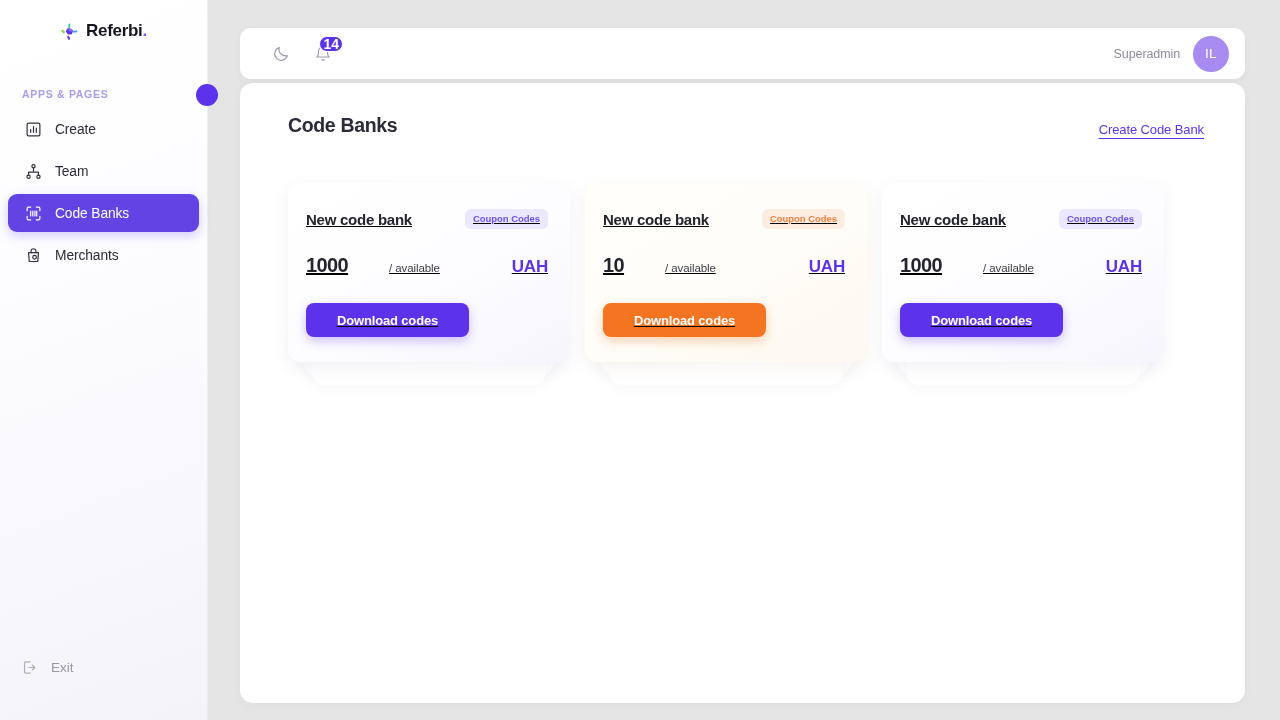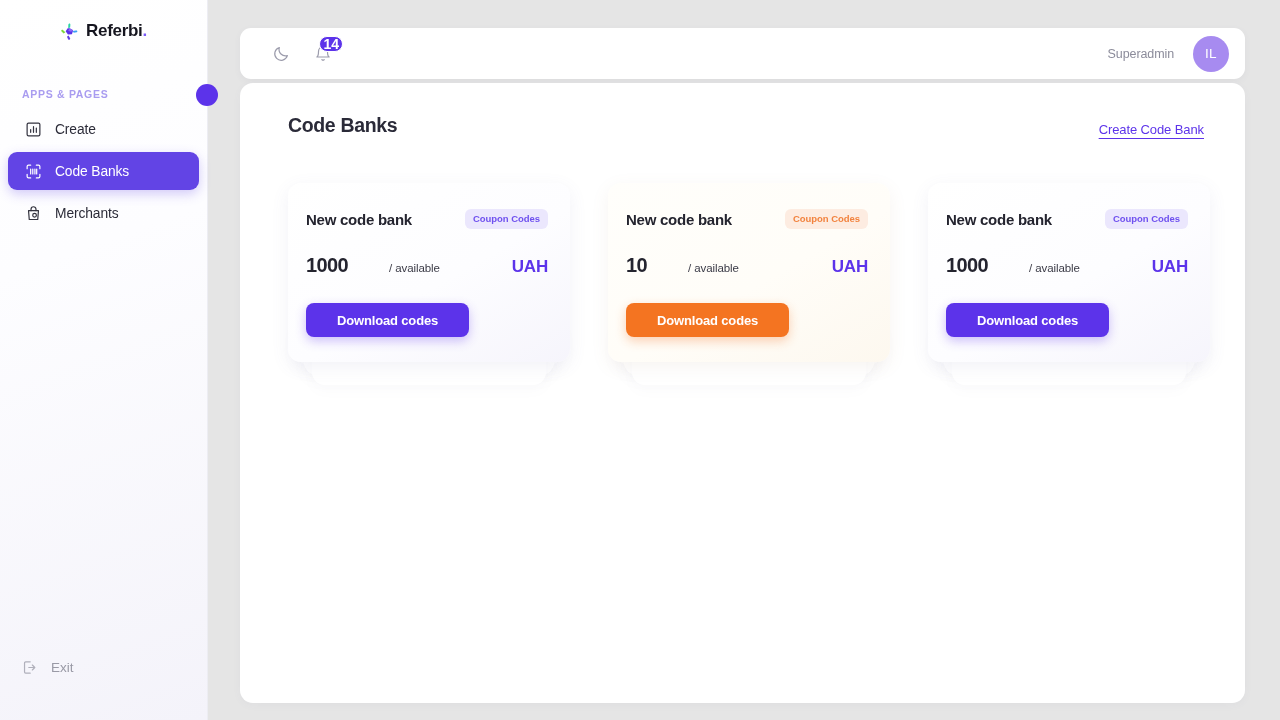--- a/index.html
+++ b/index.html
@@ -142,21 +142,21 @@
     font-size: 14px;
     font-weight: 700;
     display: flex; align-items: center; justify-content: center;
     border: 1.5px solid #ffffff;
     margin-left: 39px;
   }
   .topbar-right {
     margin-left: auto;
     display: flex;
     align-items: center;
-    gap: 19px;
+    gap: 13px;
   }
   .user-name {
     font-size: 12.5px;
     color: #8c8c9b;
     letter-spacing: -0.1px;
   }
   .avatar {
     width: 36px; height: 36px;
     border-radius: 50%;
     background: #a78bf0;
@@ -197,22 +197,23 @@
     color: #5c33ea;
     text-decoration: underline;
     text-underline-offset: 4px;
     cursor: pointer;
     letter-spacing: -0.1px;
   }
 
   
   .cards-row {
     display: flex;
-    gap: 38px;
+    gap: 15px;
     padding: 46px 0 0 48px;
+    text-decoration: underline;
   }
 
   .card-stack { position: relative; width: 282px; }
 
   
   .ghost {
     position: absolute;
     left: 8px;
     width: 266px;
     border-radius: 13px;
@@ -338,20 +339,31 @@
         <span class="nav-icon">
           <svg width="17" height="17" viewBox="0 0 24 24" fill="none" stroke="currentColor" stroke-width="1.7" stroke-linecap="round" stroke-linejoin="round">
             <rect x="3" y="3" width="18" height="18" rx="2"></rect>
             <path d="M8 16v-4M12 16V8M16 16v-6"></path>
           </svg>
         </span>
         <span>Create</span>
       </div>
 
 
+      <div class="nav-item">
+        <span class="nav-icon">
+          <svg width="17" height="17" viewBox="0 0 24 24" fill="none" stroke="currentColor" stroke-width="1.7" stroke-linecap="round" stroke-linejoin="round">
+            <circle cx="12" cy="4.6" r="2.3"></circle>
+            <circle cx="5" cy="19.4" r="2.3"></circle>
+            <circle cx="19" cy="19.4" r="2.3"></circle>
+            <path d="M12 7v4M5 17V13h14v4"></path>
+          </svg>
+        </span>
+        <span>Team</span>
+      </div>
 
       <div class="nav-item active">
         <span class="nav-icon">
           <svg width="17" height="17" viewBox="0 0 24 24" fill="none" stroke="currentColor" stroke-width="1.7" stroke-linecap="round" stroke-linejoin="round">
             <path d="M3 8V5a2 2 0 0 1 2-2h3M21 8V5a2 2 0 0 0-2-2h-3M3 16v3a2 2 0 0 0 2 2h3M21 16v3a2 2 0 0 1-2 2h-3"></path>
             <path d="M8 8.5v7M11 8.5v7M14 8.5v7M16.5 8.5v7"></path>
           </svg>
         </span>
         <span>Code Banks</span>
       </div>

